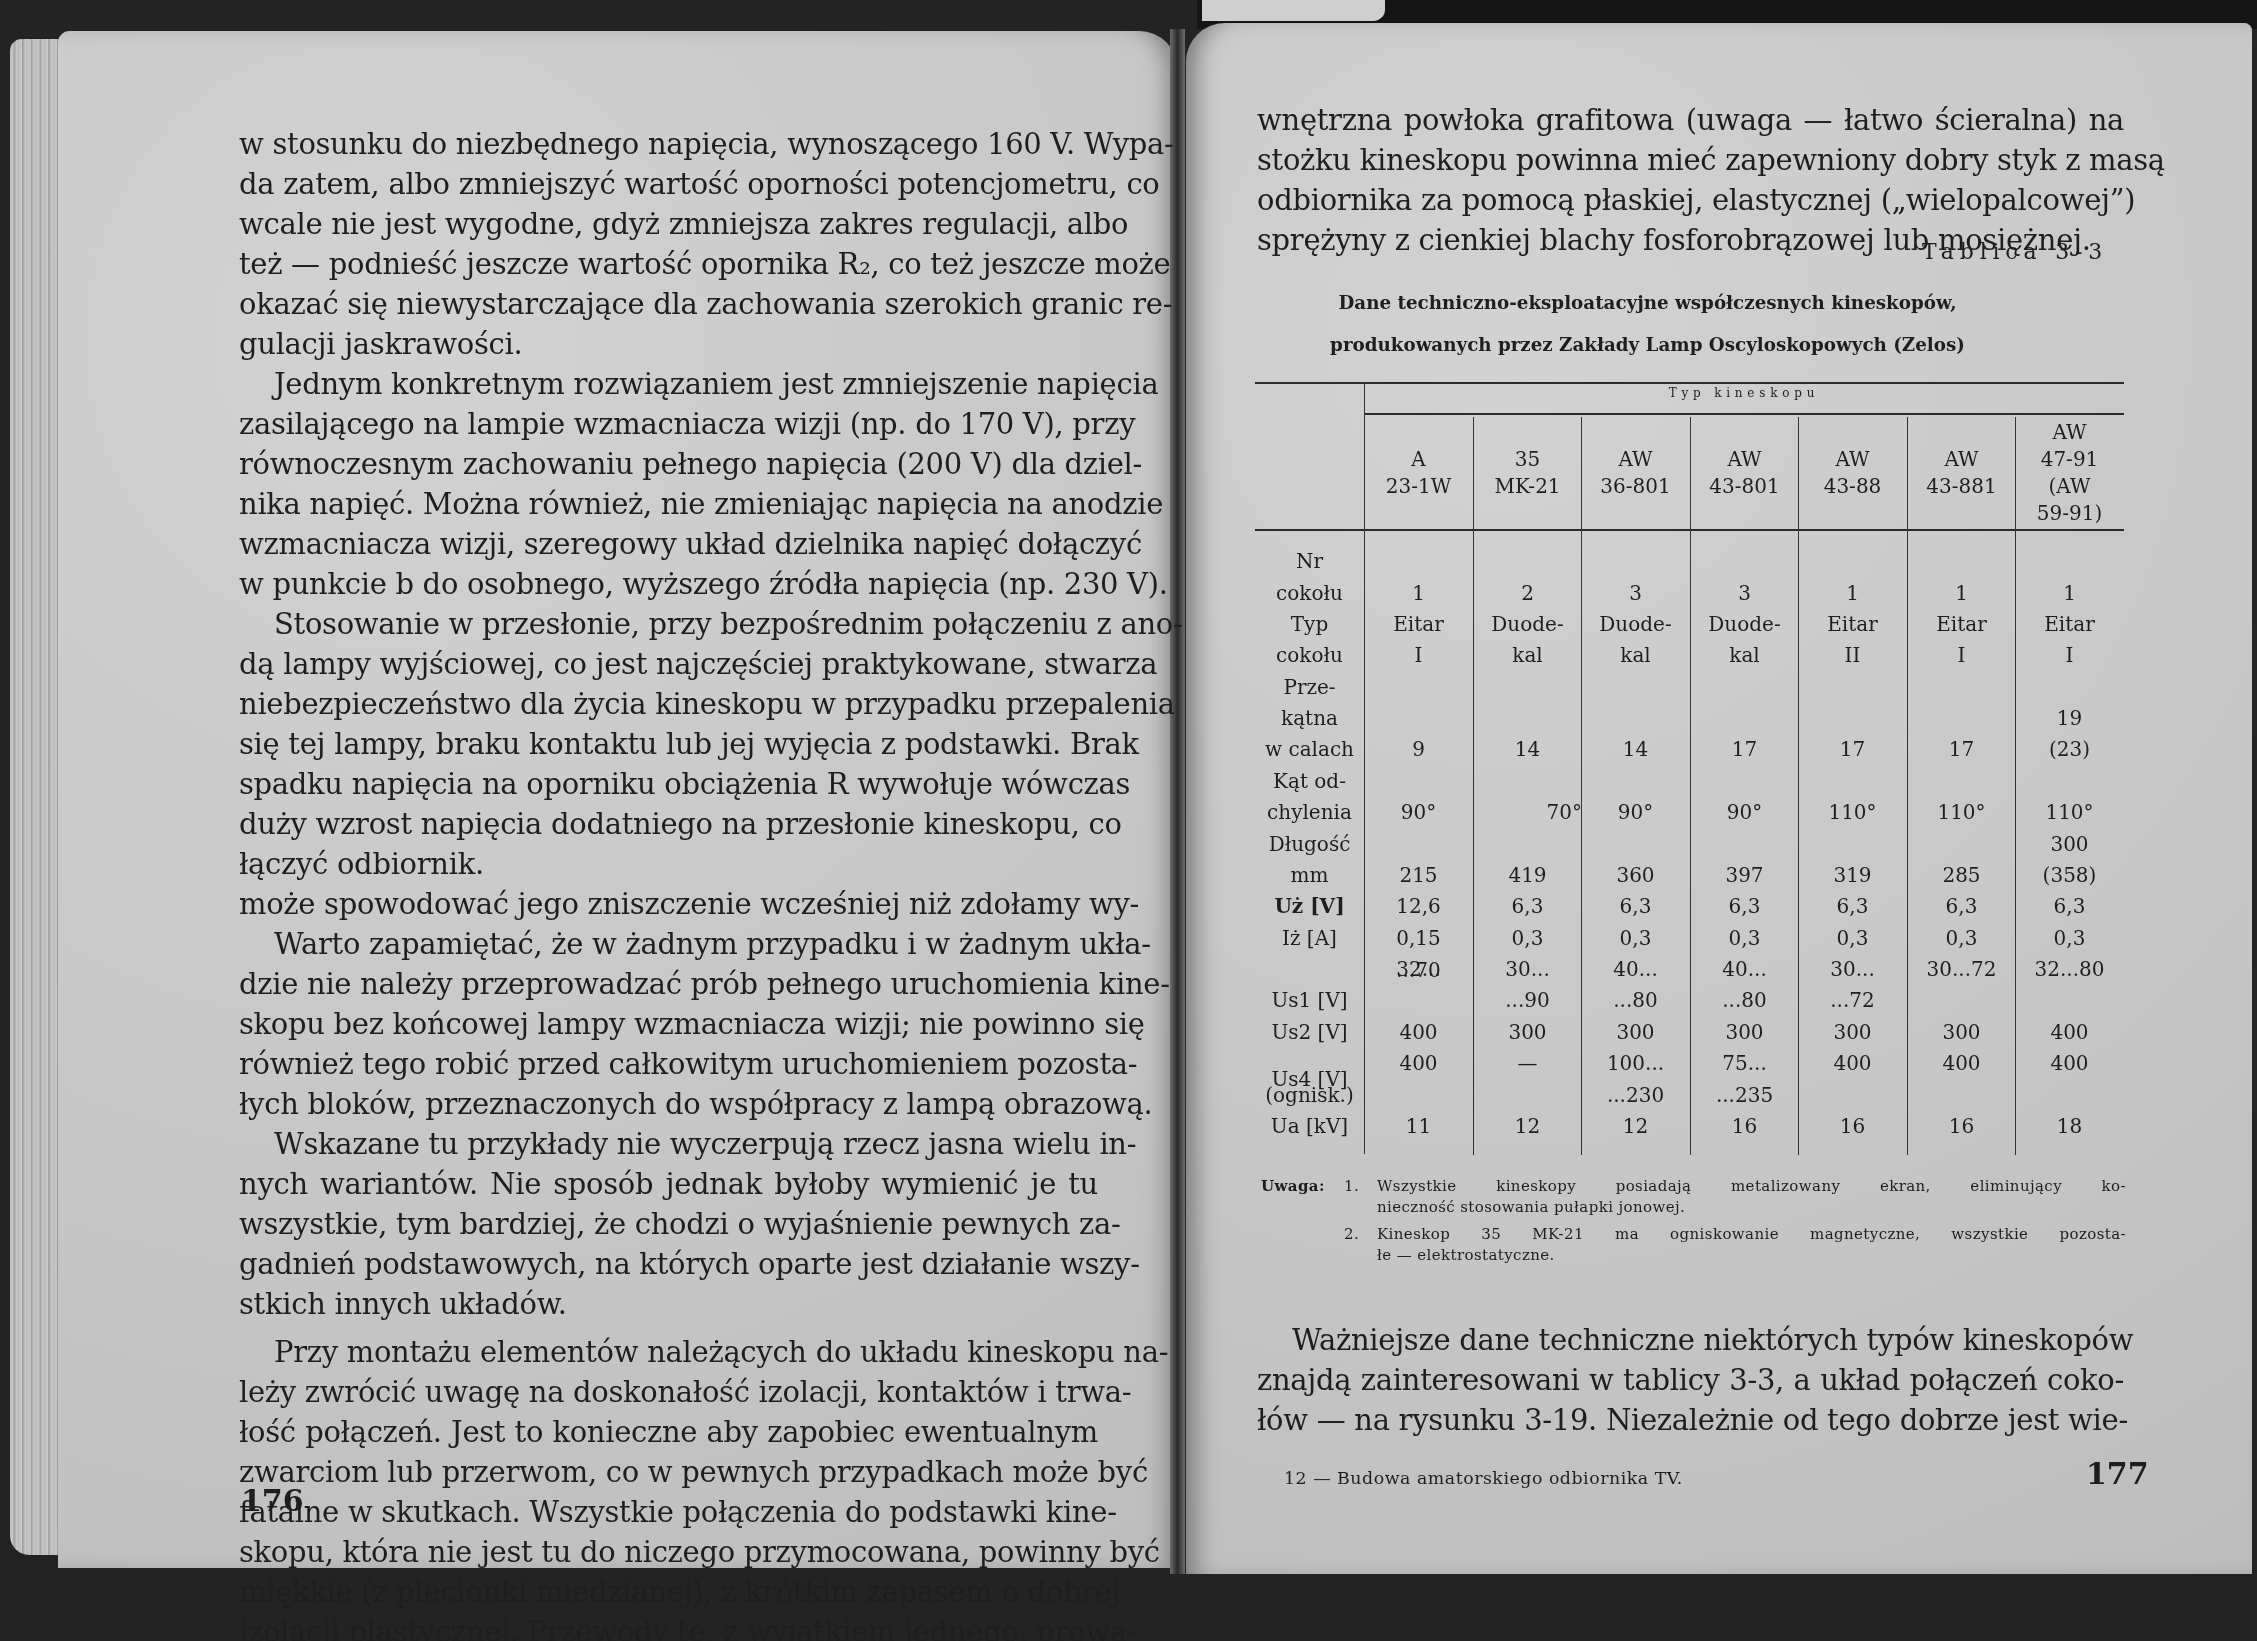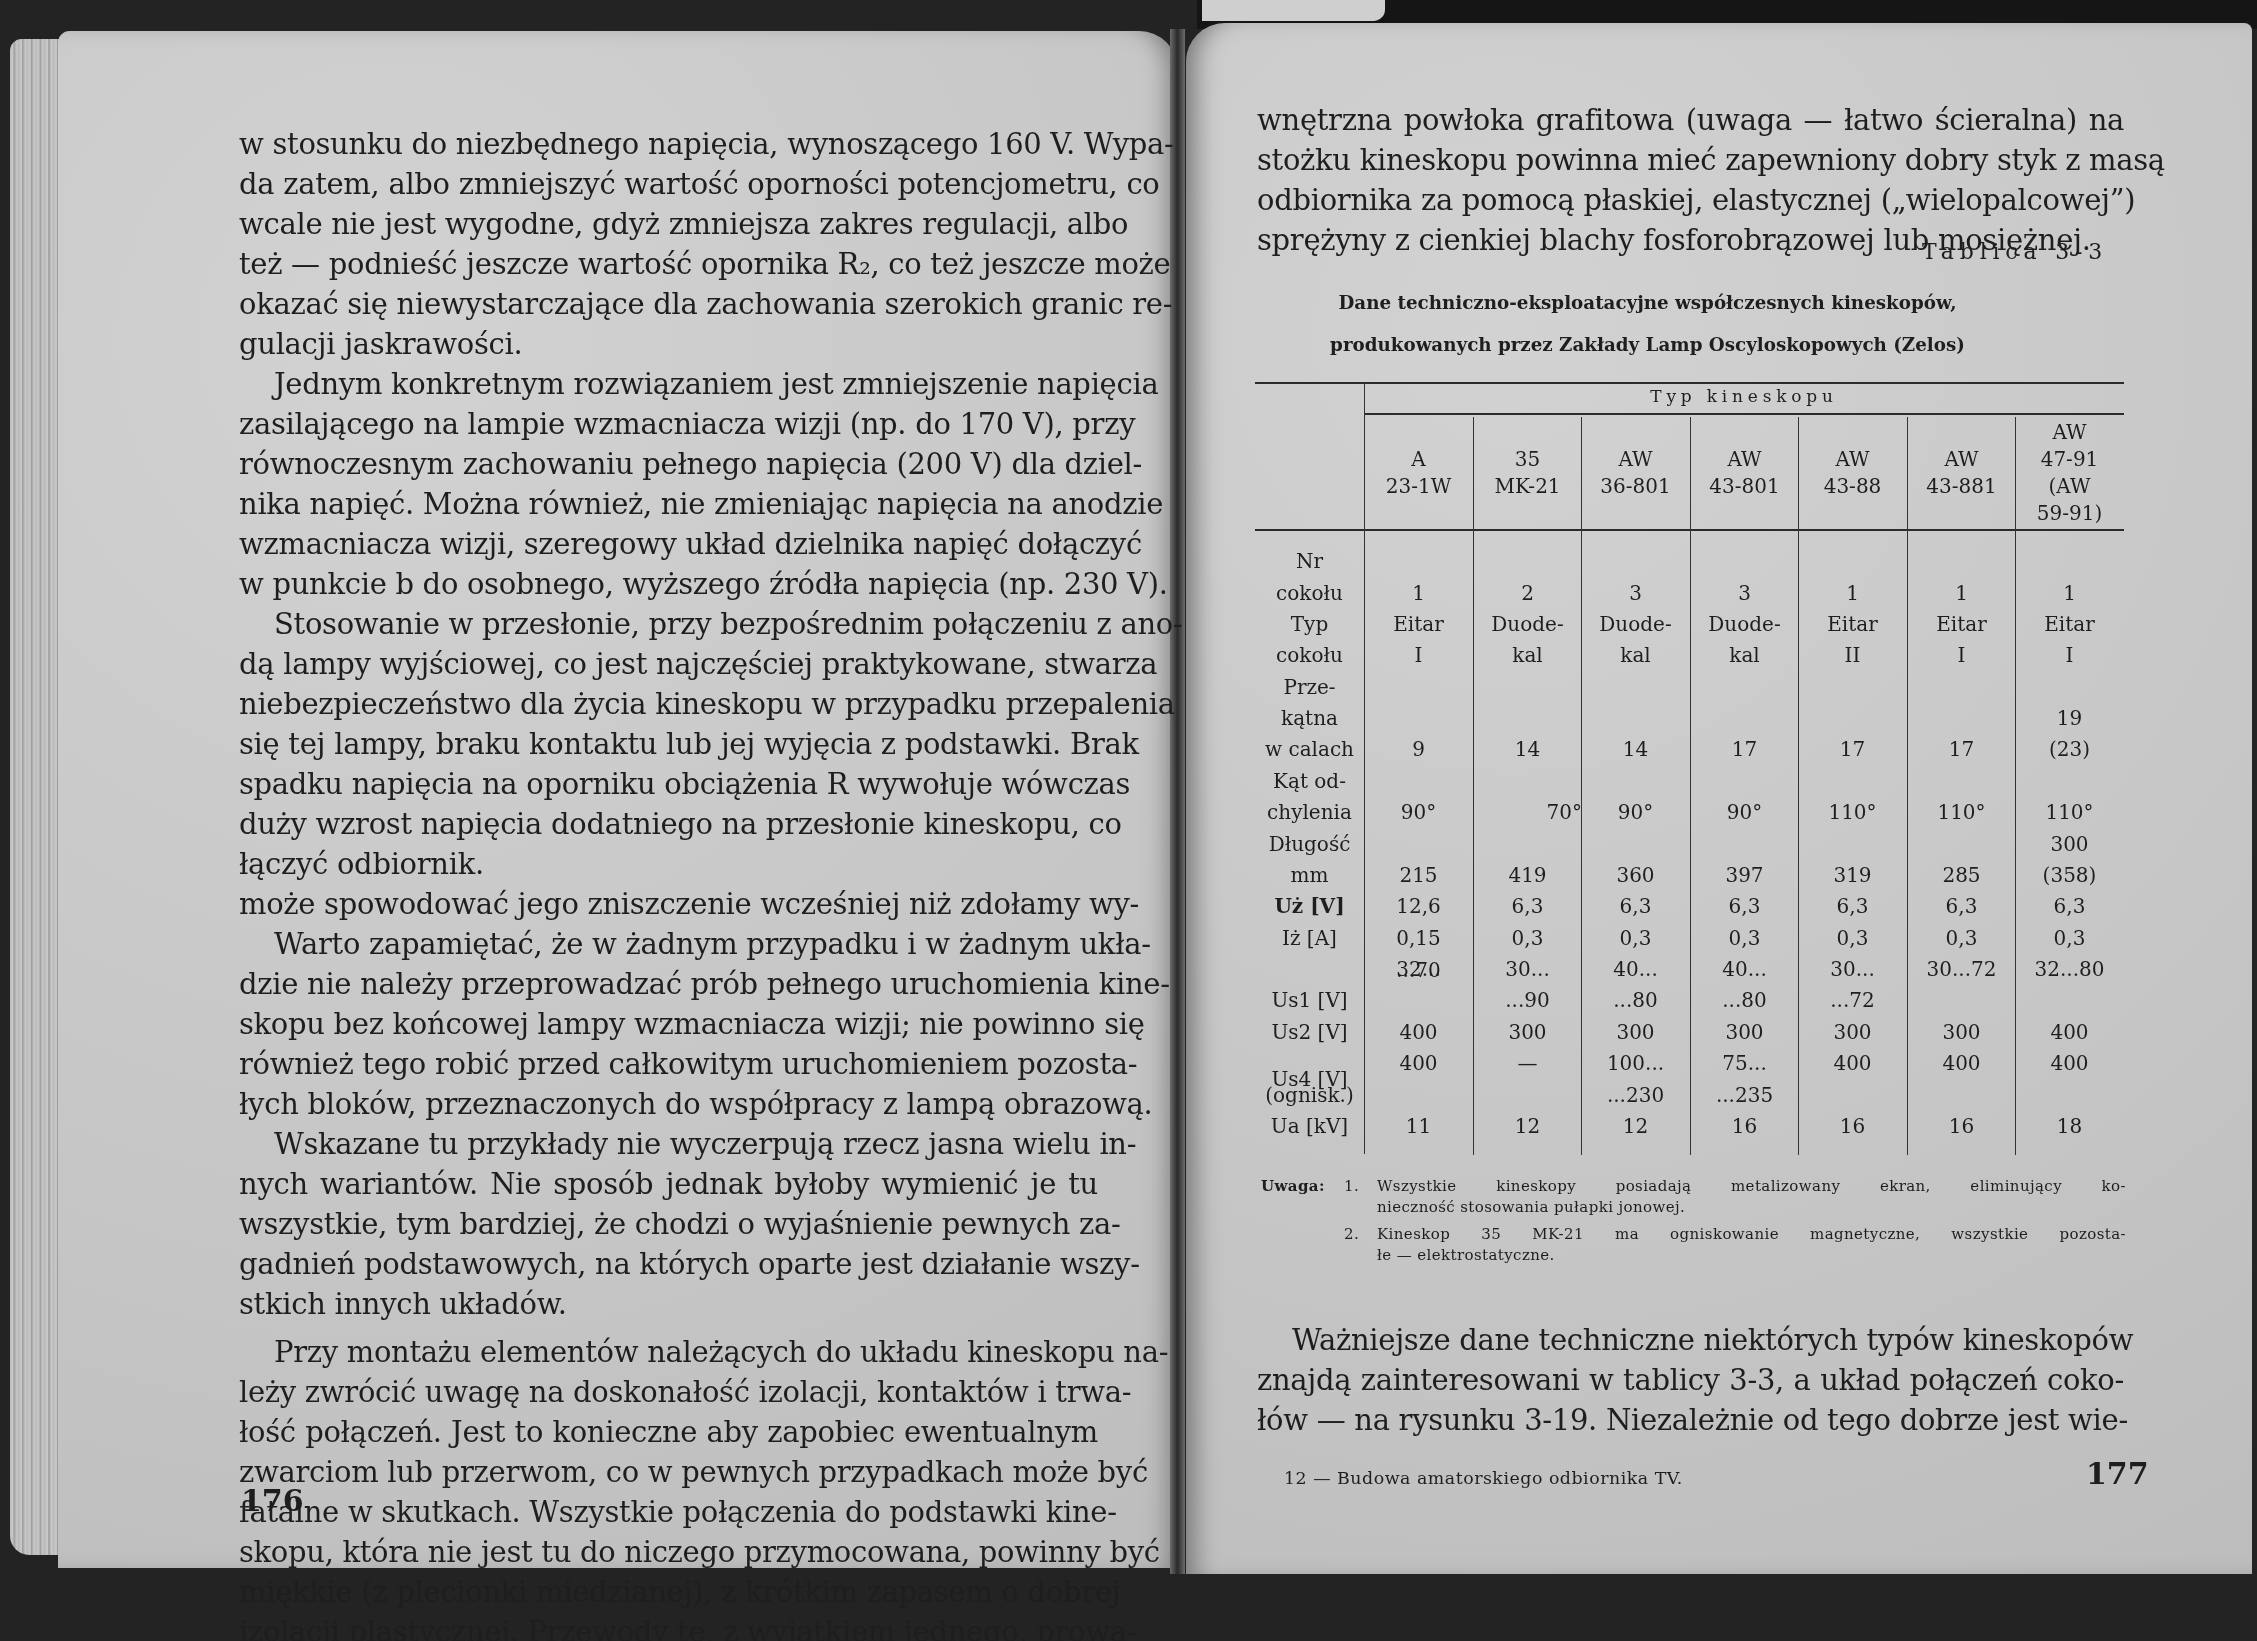--- a/index.html
+++ b/index.html
@@ -27,21 +27,21 @@
   .pn-left { left:241px; top:1483px; }
   .pn-right { left:2086px; top:1456px; }
   .footer-note { position:absolute; left:1257px; top:1468px; font-size:17.4px; letter-spacing:0.5px;margin-left:27px; }
   .table-label { position:absolute; right:149px; top:239px; font-size:22px; letter-spacing:5.8px; }
   .table-caption { position:absolute; left:1213px; top:282px; width:869px; text-align:center; font-size:18.3px; font-weight:bold; line-height:42px; font-family:"DejaVu Serif", serif; }
   .table-wrap { position:absolute; left:1255px; top:382px; width:869px; }
   .rule { position:absolute; background:#2b2b2b; height:1.9px; }
   .vline { position:absolute; background:#333; width:1.4px; }
   .cell { position:absolute; text-align:center; font-size:20px; line-height:31px; white-space:nowrap; }
   .rowhead { position:absolute; text-align:center; font-size:20px; line-height:31px; white-space:nowrap; }
-  .typ-header { position:absolute; font-size:17px; letter-spacing:4.8px; text-align:center; }
+  .typ-header { position:absolute; font-size:12px; letter-spacing:4.8px; text-align:center; }
   .notes { position:absolute; left:1261px; top:1176px; width:865px; font-size:15px; line-height:21px; letter-spacing:0.4px; }
   .notes .n { position:relative; padding-left:116px; }
   .notes .lbl { position:absolute; left:0; font-weight:bold; }
   .notes .num { position:absolute; left:83px; }
 </style>
 </head>
 <body>
 
 <div class="scene">
   <div class="top-strip"></div>

